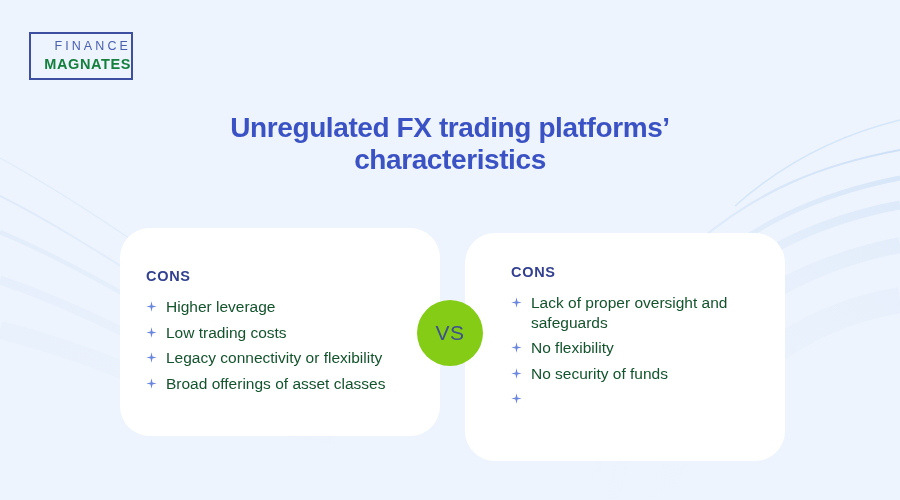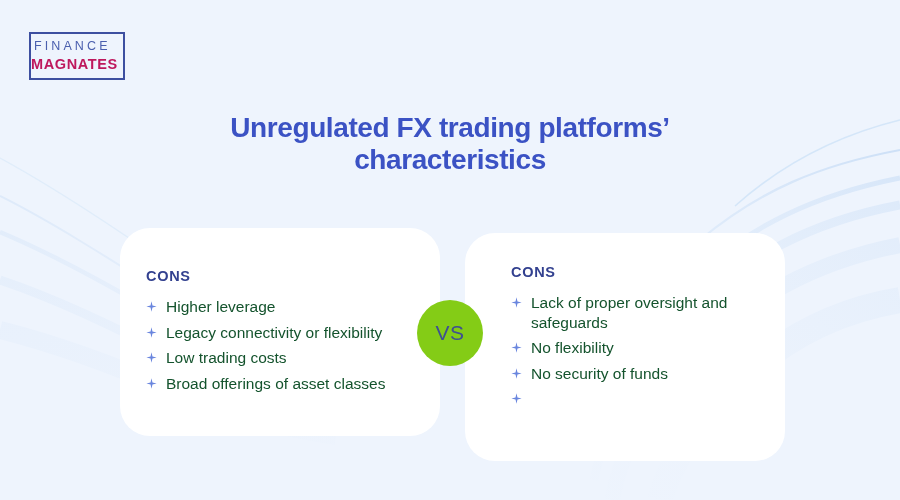--- a/index.html
+++ b/index.html
@@ -29,42 +29,42 @@
     width: 900px;
     height: 500px;
     pointer-events: none;
   }
 
   
   #logo {
     position: absolute;
     left: 29px;
     top: 32px;
-    width: 96px;
+    width: 104px;
     height: 48px;
     box-sizing: border-box;
     border: 2px solid #3d4fa0;
     background: transparent;
     display: flex;
     flex-direction: column;
-    align-items: flex-start;
+    align-items: flex-end;
     justify-content: center;
   }
   #logo .logo-line1 {
     font-size: 12.5px;
     letter-spacing: 3.1px;
     color: #4a5fae;
     font-weight: 400;
     line-height: 1.25;
     padding-left: 3px;
   }
   #logo .logo-line2 {
     font-size: 14.5px;
     letter-spacing: 0.6px;
-    color: #be185d;
+    color: #15803d;
     font-weight: 700;
     line-height: 1.2;
     margin-top: 1px;
   }
 
   
   #title {
     position: absolute;
     left: 0;
     top: 93px;
@@ -199,27 +199,27 @@
       <li>
         <svg class="bullet-star" viewBox="0 0 12 12">
           <path d="M6 0.4 L7.05 4.95 L11.6 6 L7.05 7.05 L6 11.6 L4.95 7.05 L0.4 6 L4.95 4.95 Z" fill="#6a86de"></path>
         </svg>
         <span>Higher leverage</span>
       </li>
       <li>
         <svg class="bullet-star" viewBox="0 0 12 12">
           <path d="M6 0.4 L7.05 4.95 L11.6 6 L7.05 7.05 L6 11.6 L4.95 7.05 L0.4 6 L4.95 4.95 Z" fill="#6a86de"></path>
         </svg>
+        <span>Low trading costs</span>
+      </li>
+      <li>
+        <svg class="bullet-star" viewBox="0 0 12 12">
+          <path d="M6 0.4 L7.05 4.95 L11.6 6 L7.05 7.05 L6 11.6 L4.95 7.05 L0.4 6 L4.95 4.95 Z" fill="#6a86de"></path>
+        </svg>
         <span>Legacy connectivity or flexibility</span>
-      </li>
-      <li>
-        <svg class="bullet-star" viewBox="0 0 12 12">
-          <path d="M6 0.4 L7.05 4.95 L11.6 6 L7.05 7.05 L6 11.6 L4.95 7.05 L0.4 6 L4.95 4.95 Z" fill="#6a86de"></path>
-        </svg>
-        <span>Low trading costs</span>
       </li>
       <li>
         <svg class="bullet-star" viewBox="0 0 12 12">
           <path d="M6 0.4 L7.05 4.95 L11.6 6 L7.05 7.05 L6 11.6 L4.95 7.05 L0.4 6 L4.95 4.95 Z" fill="#6a86de"></path>
         </svg>
         <span>Broad offerings of asset classes</span>
       </li>
     </ul>
   </div>
 

